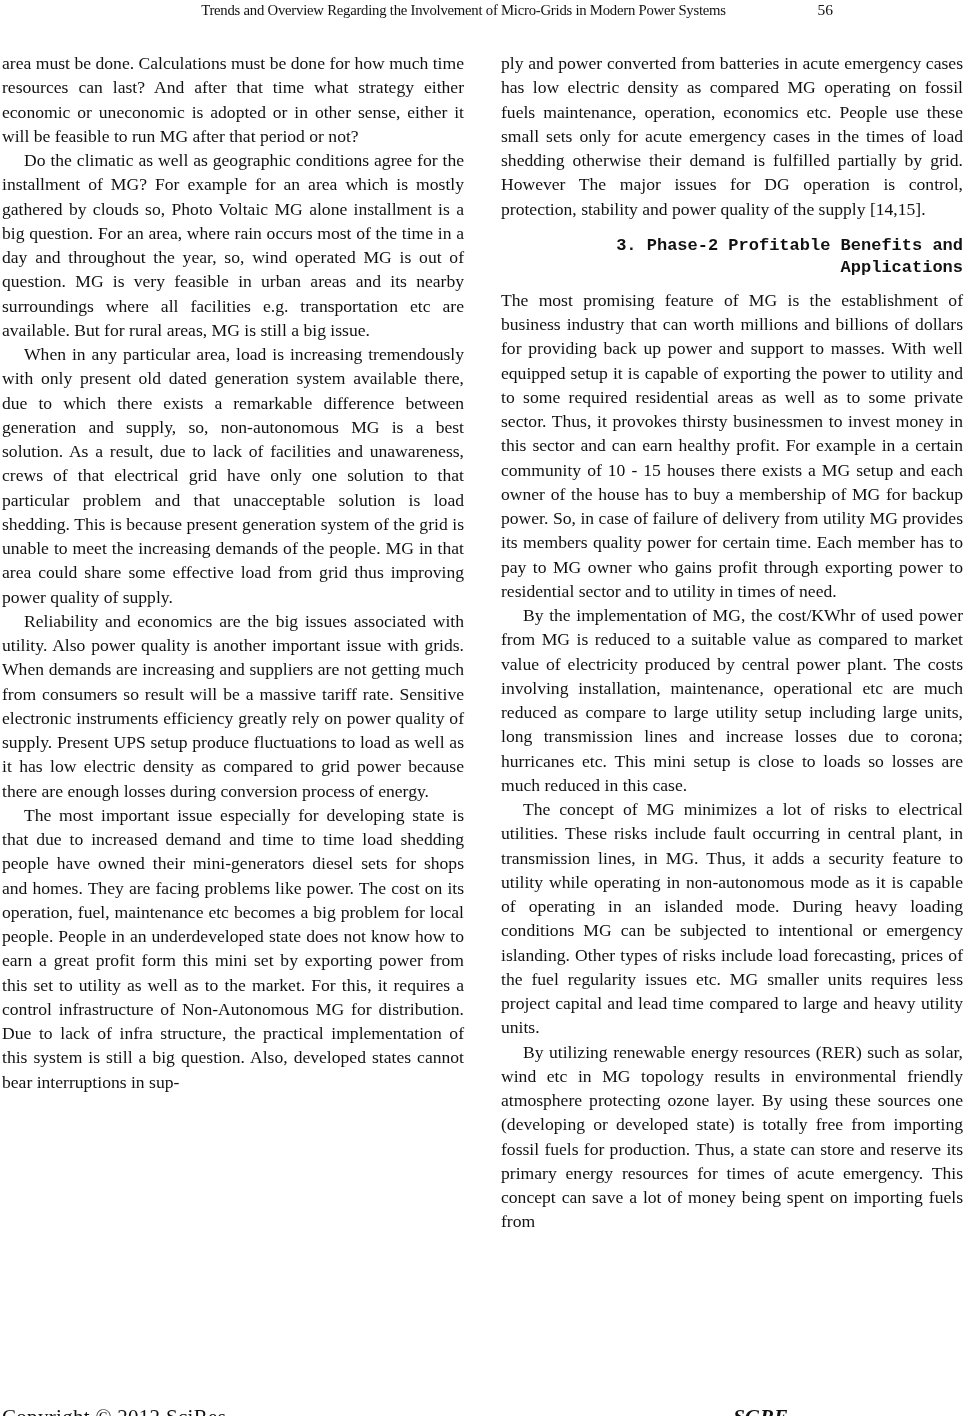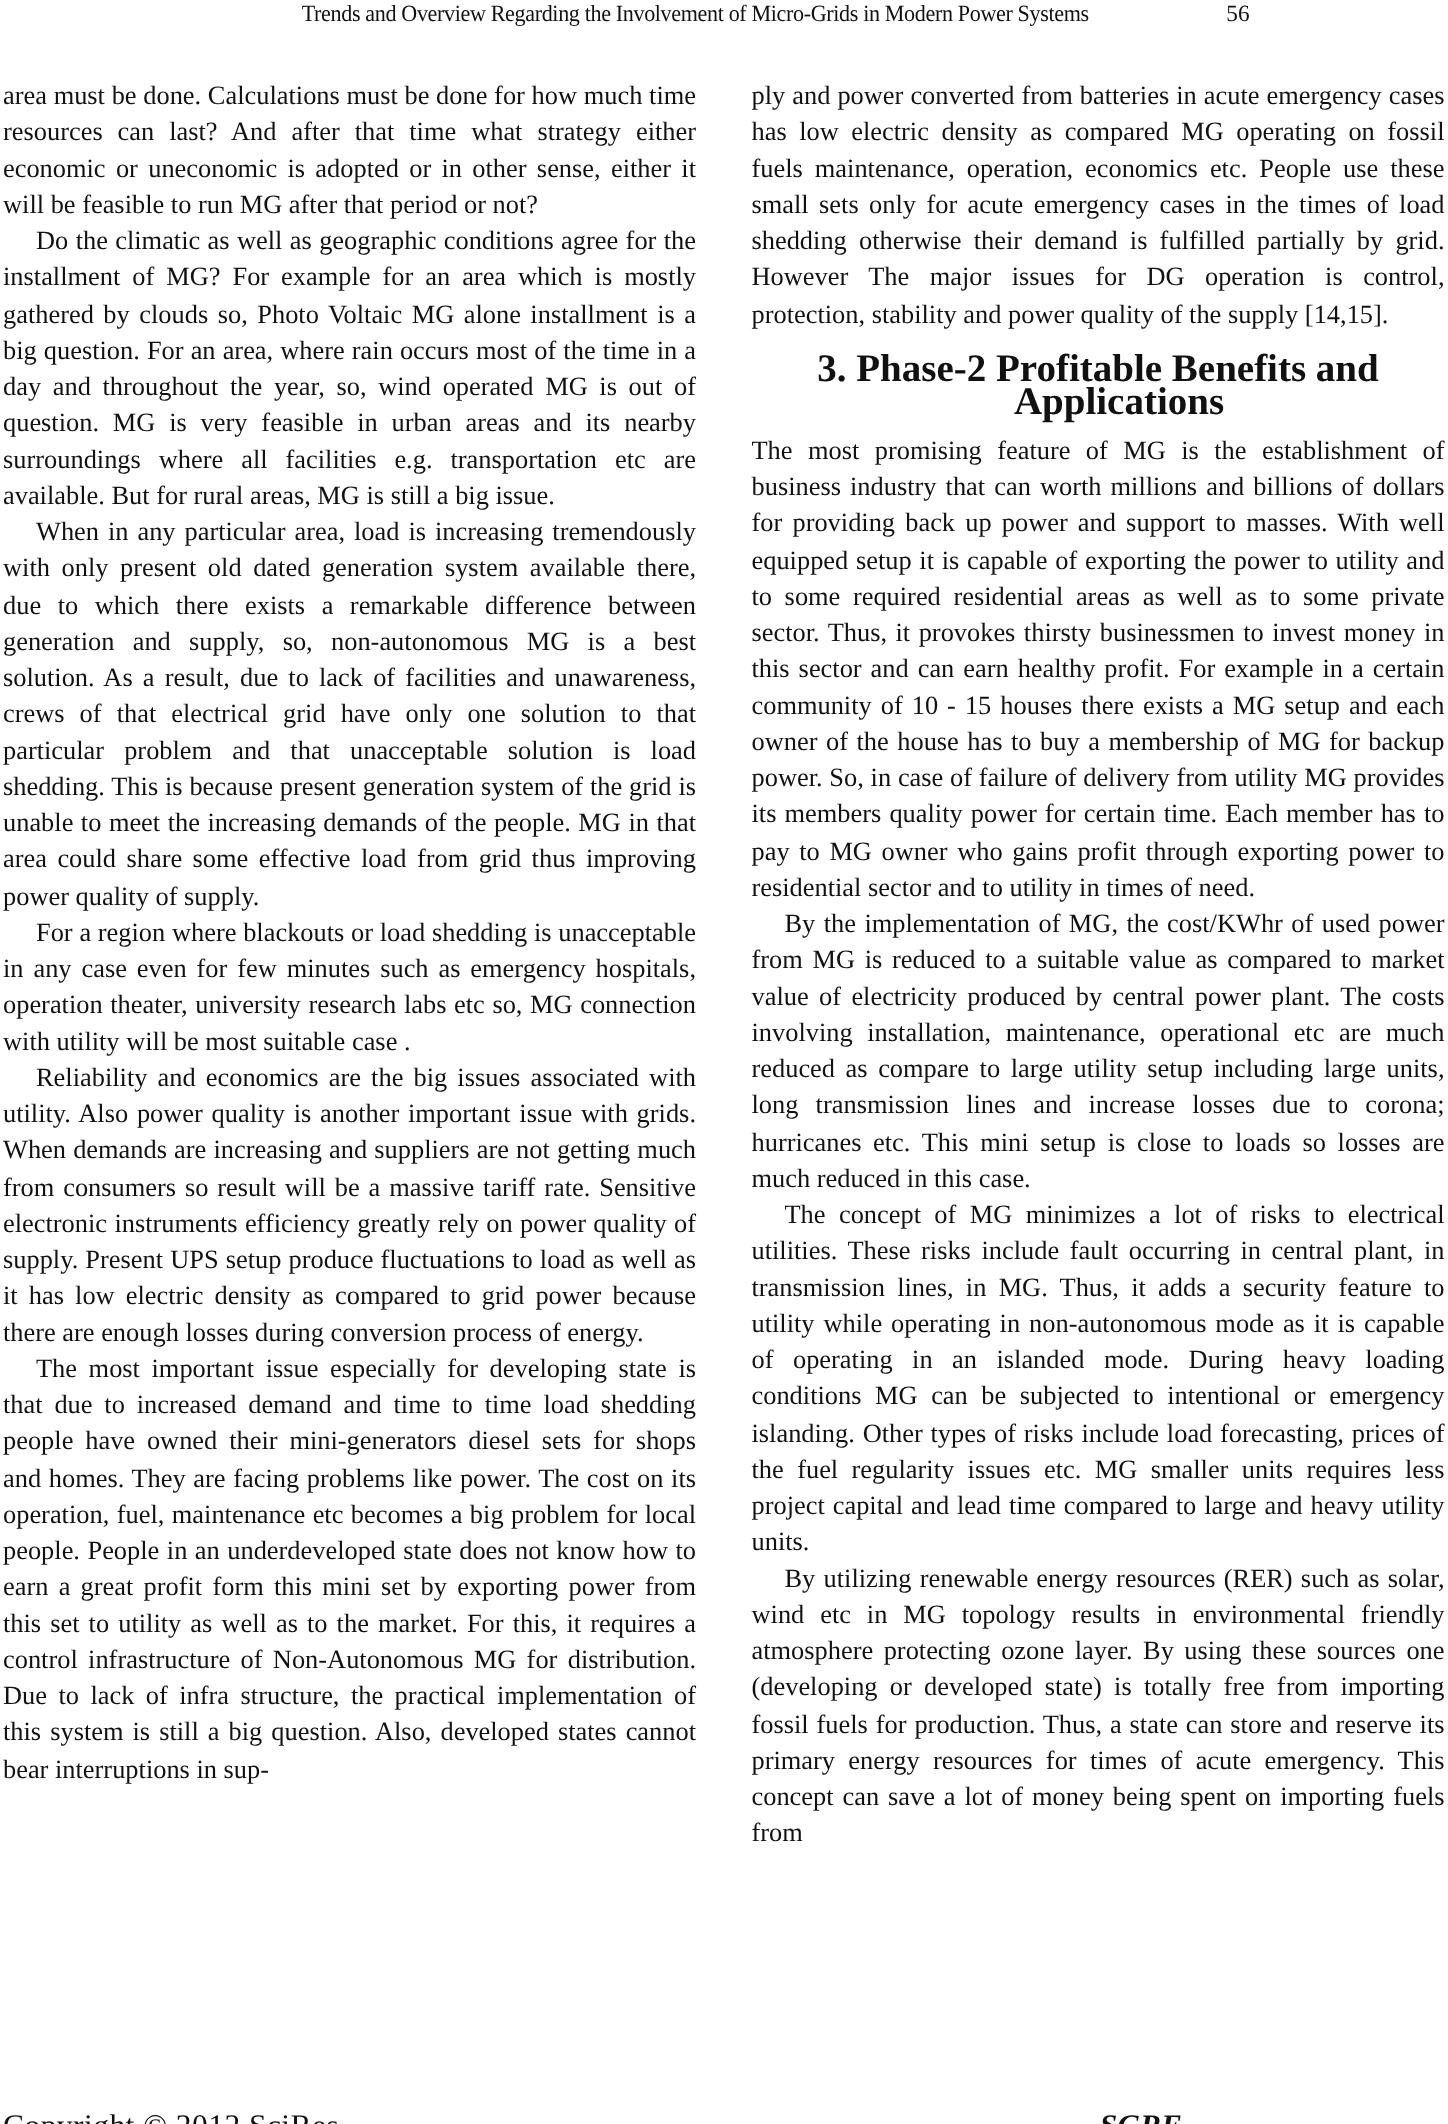--- a/index.html
+++ b/index.html
@@ -21,43 +21,42 @@
   .col {
     position: absolute; top: 51px; width: 462px;
     font-size: 17.6px; line-height: 24.25px;
   }
   .col-left { left: 2px; }
   .col-right { left: 501px; width: 462px; }
   .col p { margin: 0; text-align: justify; text-align-last: left; hyphens: none; }
   .col p.indent { text-indent: 22px; }
   .col p.noindent { text-indent: 0; }
   .section-heading {
-    margin: 14px 0 9px 0; font-weight: bold; font-size: 26px; line-height: 22px;
-    padding-left: 28px; text-indent: -28px; text-align: center;
+    margin: 14px 0 9px 0; font-weight: bold; font-size: 17px; line-height: 22px;
+    padding-left: 28px; text-indent: -28px; text-align: right; font-family: Liberation Mono, monospace;
   }
   .footer {
     position: absolute; top: 1408px; left: 0; width: 790px; height: 22px;
     font-size: 21px; line-height: 18px;
   }
   .footer .copyright { position: absolute; left: 2px; letter-spacing: 0.3px; }
   .footer .journal { position: absolute; right: 2px; font-weight: bold; font-style: italic; }
 </style>
 </head>
 <body>
 
 <div class="running-head">
   <span class="title">Trends and Overview Regarding the Involvement of Micro-Grids in Modern Power Systems</span>
   <span class="pageno">56</span>
 </div>
 
 <div class="col col-left">
   <p class="noindent">area must be done. Calculations must be done for how much time resources can last? And after that time what strategy either economic or uneconomic is adopted or in other sense, either it will be feasible to run MG after that period or not?</p>
   <p class="indent">Do the climatic as well as geographic conditions agree for the installment of MG? For example for an area which is mostly gathered by clouds so, Photo Voltaic MG alone installment is a big question. For an area, where rain occurs most of the time in a day and throughout the year, so, wind operated MG is out of question. MG is very feasible in urban areas and its nearby surroundings where all facilities e.g. transportation etc are available. But for rural areas, MG is still a big issue.</p>
   <p class="indent">When in any particular area, load is increasing tremendously with only present old dated generation system available there, due to which there exists a remarkable difference between generation and supply, so, non-autonomous MG is a best solution. As a result, due to lack of facilities and unawareness, crews of that electrical grid have only one solution to that particular problem and that unacceptable solution is load shedding. This is because present generation system of the grid is unable to meet the increasing demands of the people. MG in that area could share some effective load from grid thus improving power quality of supply.</p>
-  <p class="indent">For a region where blackouts or load shedding is unacceptable in any case even for few minutes such as emergency hospitals, operation theater, university research labs etc so, MG connection with utility will be most suitable case .</p>
   <p class="indent">Reliability and economics are the big issues associated with utility. Also power quality is another important issue with grids. When demands are increasing and suppliers are not getting much from consumers so result will be a massive tariff rate. Sensitive electronic instruments efficiency greatly rely on power quality of supply. Present UPS setup produce fluctuations to load as well as it has low electric density as compared to grid power because there are enough losses during conversion process of energy.</p>
   <p class="indent">The most important issue especially for developing state is that due to increased demand and time to time load shedding people have owned their mini-generators diesel sets for shops and homes. They are facing problems like power. The cost on its operation, fuel, maintenance etc becomes a big problem for local people. People in an underdeveloped state does not know how to earn a great profit form this mini set by exporting power from this set to utility as well as to the market. For this, it requires a control infrastructure of Non-Autonomous MG for distribution. Due to lack of infra structure, the practical implementation of this system is still a big question. Also, developed states cannot bear interruptions in sup-</p>
 </div>
 
 <div class="col col-right">
   <p class="noindent">ply and power converted from batteries in acute emergency cases has low electric density as compared MG operating on fossil fuels maintenance, operation, economics etc. People use these small sets only for acute emergency cases in the times of load shedding otherwise their demand is fulfilled partially by grid. However The major issues for DG operation is control, protection, stability and power quality of the supply [14,15].</p>
   <h2 class="section-heading">3. Phase-2 Profitable Benefits and Applications</h2>
   <p class="noindent">The most promising feature of MG is the establishment of business industry that can worth millions and billions of dollars for providing back up power and support to masses. With well equipped setup it is capable of exporting the power to utility and to some required residential areas as well as to some private sector. Thus, it provokes thirsty businessmen to invest money in this sector and can earn healthy profit. For example in a certain community of 10 - 15 houses there exists a MG setup and each owner of the house has to buy a membership of MG for backup power. So, in case of failure of delivery from utility MG provides its members quality power for certain time. Each member has to pay to MG owner who gains profit through exporting power to residential sector and to utility in times of need.</p>
   <p class="indent">By the implementation of MG, the cost/KWhr of used power from MG is reduced to a suitable value as compared to market value of electricity produced by central power plant. The costs involving installation, maintenance, operational etc are much reduced as compare to large utility setup including large units, long transmission lines and increase losses due to corona; hurricanes etc. This mini setup is close to loads so losses are much reduced in this case.</p>
   <p class="indent">The concept of MG minimizes a lot of risks to electrical utilities. These risks include fault occurring in central plant, in transmission lines, in MG. Thus, it adds a security feature to utility while operating in non-autonomous mode as it is capable of operating in an islanded mode. During heavy loading conditions MG can be subjected to intentional or emergency islanding. Other types of risks include load forecasting, prices of the fuel regularity issues etc. MG smaller units requires less project capital and lead time compared to large and heavy utility units.</p>

